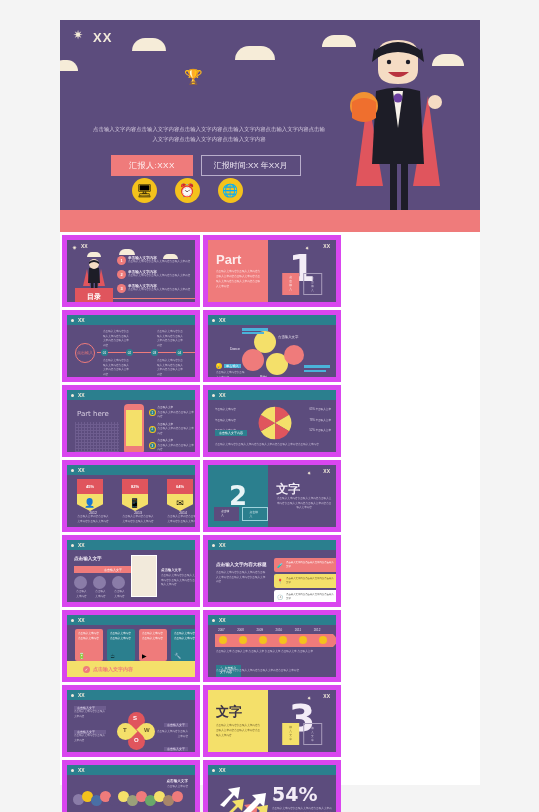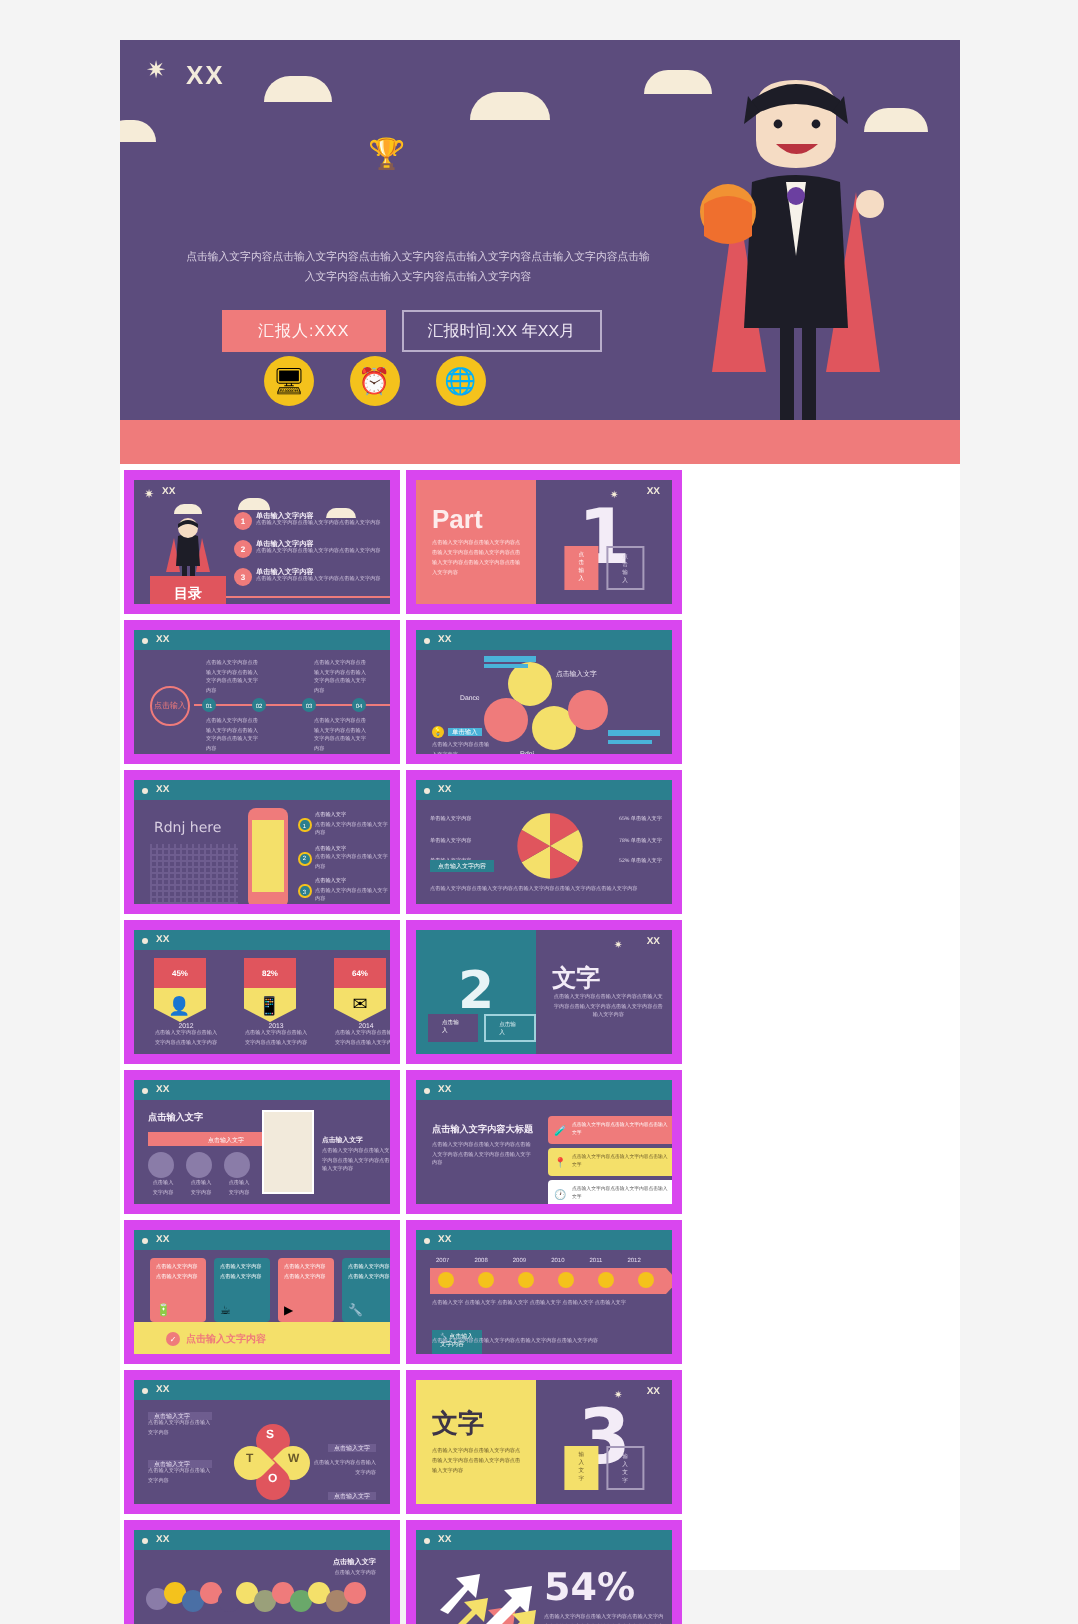--- a/index.html
+++ b/index.html
@@ -260,21 +260,21 @@
         <div style="background:#4ab3d9;color:#fff;font-size:3.2px;padding:0 2px">单击输入</div>
       </div>
       <div class="tiny" style="position:absolute;left:8px;top:56px;width:30px">点击输入文字内容点击输入文字内容</div>
     </div>
 
     <div class="slide">
       <div class="hdr">
           <div class="dot"></div>
           <div class="xx">XX</div>
         </div>
-      <div style="position:absolute;left:10px;top:20px;font-size:7px;color:#d9cfe2;font-family:'DejaVu Sans',sans-serif">Rdnj here</div>
+      <div style="position:absolute;left:10px;top:20px;font-size:7px;color:#d9cfe2;font-family:'DejaVu Sans',sans-serif">Part here</div>
       <div style="position:absolute;left:8px;top:32px;width:44px;height:30px;background:repeating-linear-gradient(0deg,#6e5d8f 0 1px,transparent 1px 3px),repeating-linear-gradient(90deg,#6e5d8f 0 1px,transparent 1px 3px)"></div>
       <div style="position:absolute;left:57px;top:14px;width:20px;height:50px;background:#ef7b7b;border-radius:4px">
         <div style="position:absolute;left:2px;top:6px;width:16px;height:36px;background:#f4e06a"></div>
       </div>
       <div style="position:absolute;left:82px;top:16px;">
         <div style="display:flex;gap:2px;margin-bottom:3px;align-items:center">
           <div style="width:7px;height:7px;border-radius:50%;border:1px solid #f4c21c;background:#2b7f8e;color:#fff;font-size:3px;display:flex;align-items:center;justify-content:center">1</div>
           <div>
               <div class="tiny" style="color:#e7def0">点击输入文字</div>
           <div class="tiny">点击输入文字内容点击输入文字内容</div>

